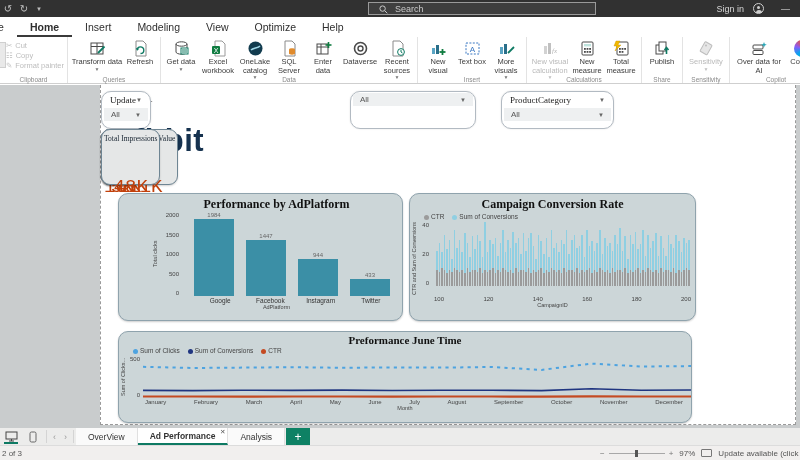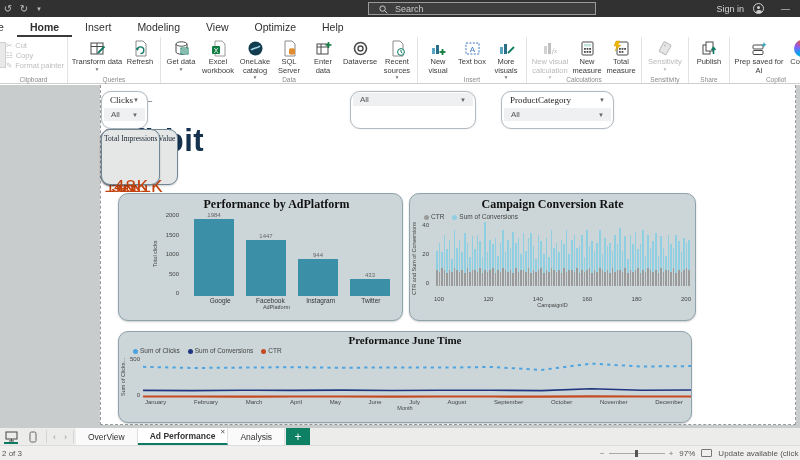--- a/index.html
+++ b/index.html
@@ -361,58 +361,58 @@
               </g>
               <polygon points="3,1 7,1 5,5 8,5 2,11 4,6 1,6" fill="#f2b800" stroke="#c99400" stroke-width=".4"></polygon>
             </svg>
           </span>
         <span>Total measure</span>
       </div>
       <span class="rgroup-label">Calculations</span>
     </div>
 
     <div class="rgroup">
-      <div class="rbtn disabled">
-        <span class="ic">
-            <svg width="17" height="17" viewBox="0 0 17 17">
-              <rect x="4" y="3" width="8" height="11" rx="1" transform="rotate(30 8.5 8.5)" fill="#e6e6e6" stroke="#bdbdbd"></rect>
-              <circle cx="8" cy="5.5" r="1" fill="#bdbdbd"></circle>
-            </svg>
-          </span>
-        <span>Sensitivity</span>
-          <span class="chev" style="color:#c0c0c0;">▼</span>
-      </div>
-      <span class="rgroup-label">Sensitivity</span>
-    </div>
-
-    <div class="rgroup">
       <div class="rbtn narrow">
         <span class="ic">
             <svg width="17" height="17" viewBox="0 0 17 17">
               <rect x="2" y="5" width="7" height="9" fill="#fff" stroke="#4a4a4a"></rect>
               <rect x="5" y="2" width="7" height="9" fill="#fff" stroke="#4a4a4a"></rect>
               <line x1="12.5" y1="14" x2="12.5" y2="8" stroke="#0e7a63" stroke-width="1.6"></line>
               <path d="M10.5 10l2-2.5 2 2.5" fill="none" stroke="#0e7a63" stroke-width="1.6"></path>
             </svg>
           </span>
         <span>Publish</span>
       </div>
       <span class="rgroup-label">Share</span>
     </div>
 
+    <div class="rgroup">
+      <div class="rbtn disabled">
+        <span class="ic">
+            <svg width="17" height="17" viewBox="0 0 17 17">
+              <rect x="4" y="3" width="8" height="11" rx="1" transform="rotate(30 8.5 8.5)" fill="#e6e6e6" stroke="#bdbdbd"></rect>
+              <circle cx="8" cy="5.5" r="1" fill="#bdbdbd"></circle>
+            </svg>
+          </span>
+        <span>Sensitivity</span>
+          <span class="chev" style="color:#c0c0c0;">▼</span>
+      </div>
+      <span class="rgroup-label">Sensitivity</span>
+    </div>
+
     <div class="rgroup" style="border-right:none;">
       <div class="rbtn wide">
         <span class="ic">
             <svg width="17" height="17" viewBox="0 0 17 17">
               <rect x="2" y="5" width="10" height="4" rx="1" fill="#fff" stroke="#4a4a4a"></rect>
               <rect x="2" y="10.5" width="10" height="4" rx="1" fill="#fff" stroke="#4a4a4a"></rect>
               <path d="M13 2l.8 2 2 .8-2 .8-.8 2-.8-2-2-.8 2-.8z" fill="#2aa7b8"></path>
             </svg>
           </span>
-        <span>Prep saved for AI</span>
+        <span>Over data for AI</span>
       </div>
       <div class="rbtn narrow">
         <span class="ic" style="border-radius:50%;background:conic-gradient(#f35325,#ffba08,#19c37d,#05a6f0,#8b5cf6,#f35325);"></span>
         <span>Copilot</span>
       </div>
       <span class="rgroup-label">Copilot</span>
     </div>
   </div>
 
   <div class="canvas">
@@ -430,21 +430,21 @@
             <span>ProductCategory</span>
             <span class="sl-chev">▼</span>
           </div>
         <div class="sl-val">
             <span>All</span>
             <span class="sl-chev">▼</span>
           </div>
       </div>
       <div class="slicer">
         <div class="sl-head">
-            <span>Clicks</span>
+            <span>Update</span>
             <span class="sl-chev">▼</span>
           </div>
         <div class="sl-val">
             <span>All</span>
             <span class="sl-chev">▼</span>
           </div>
       </div>
 
       <div class="logo">
         <div class="logo-dots" id="logo-dots">

